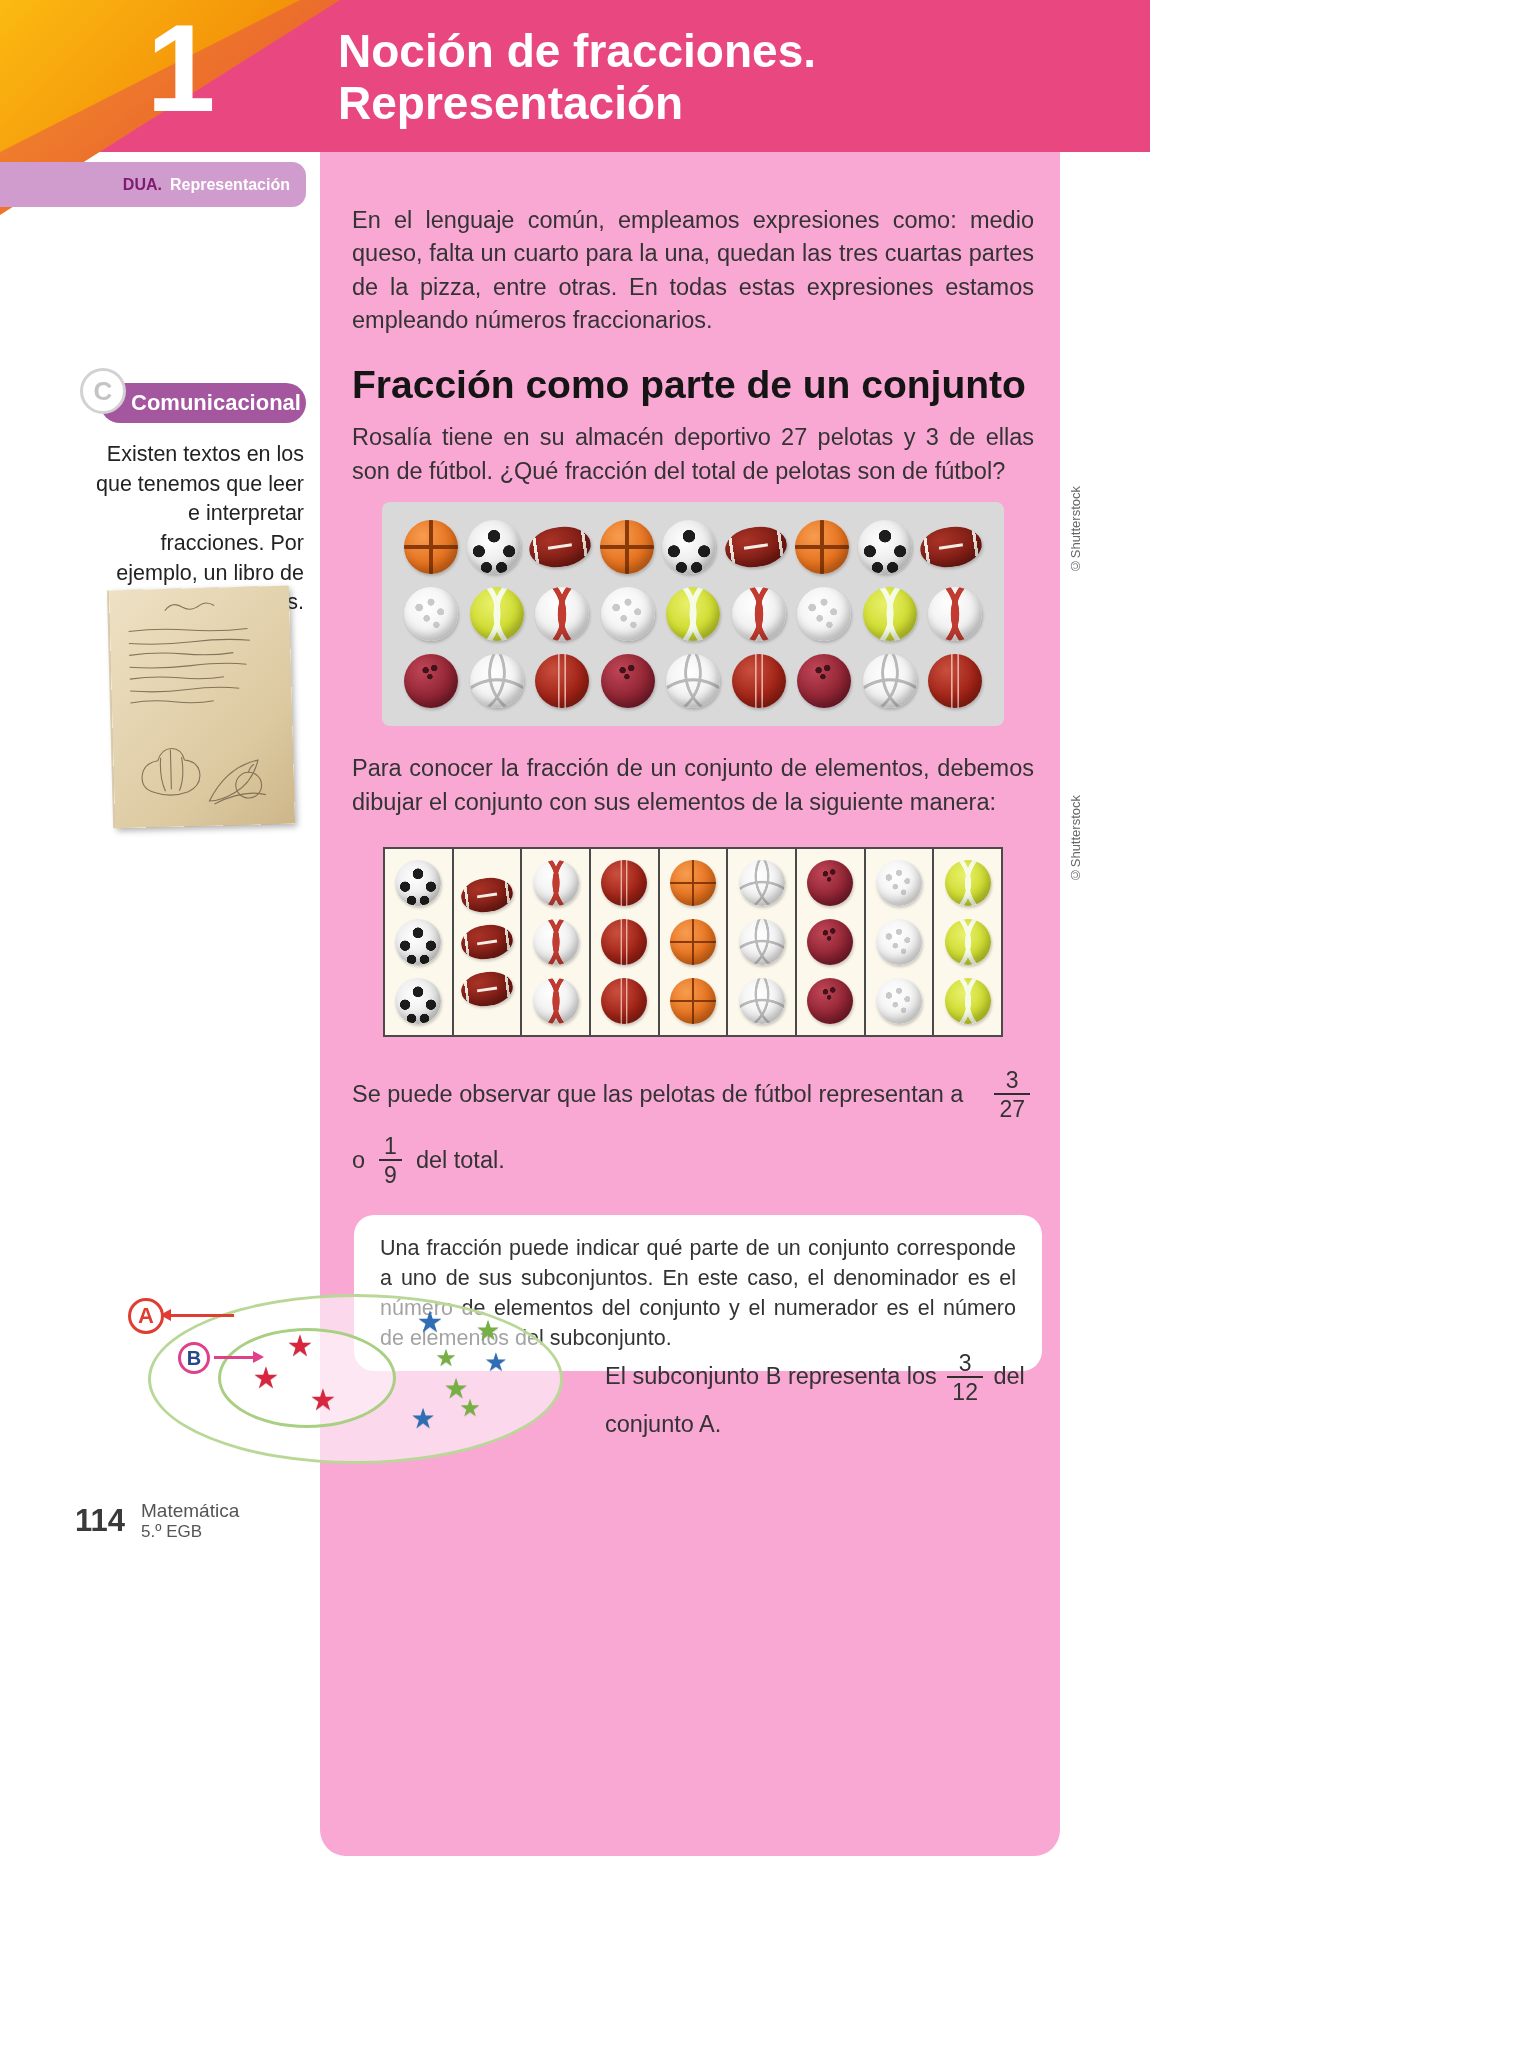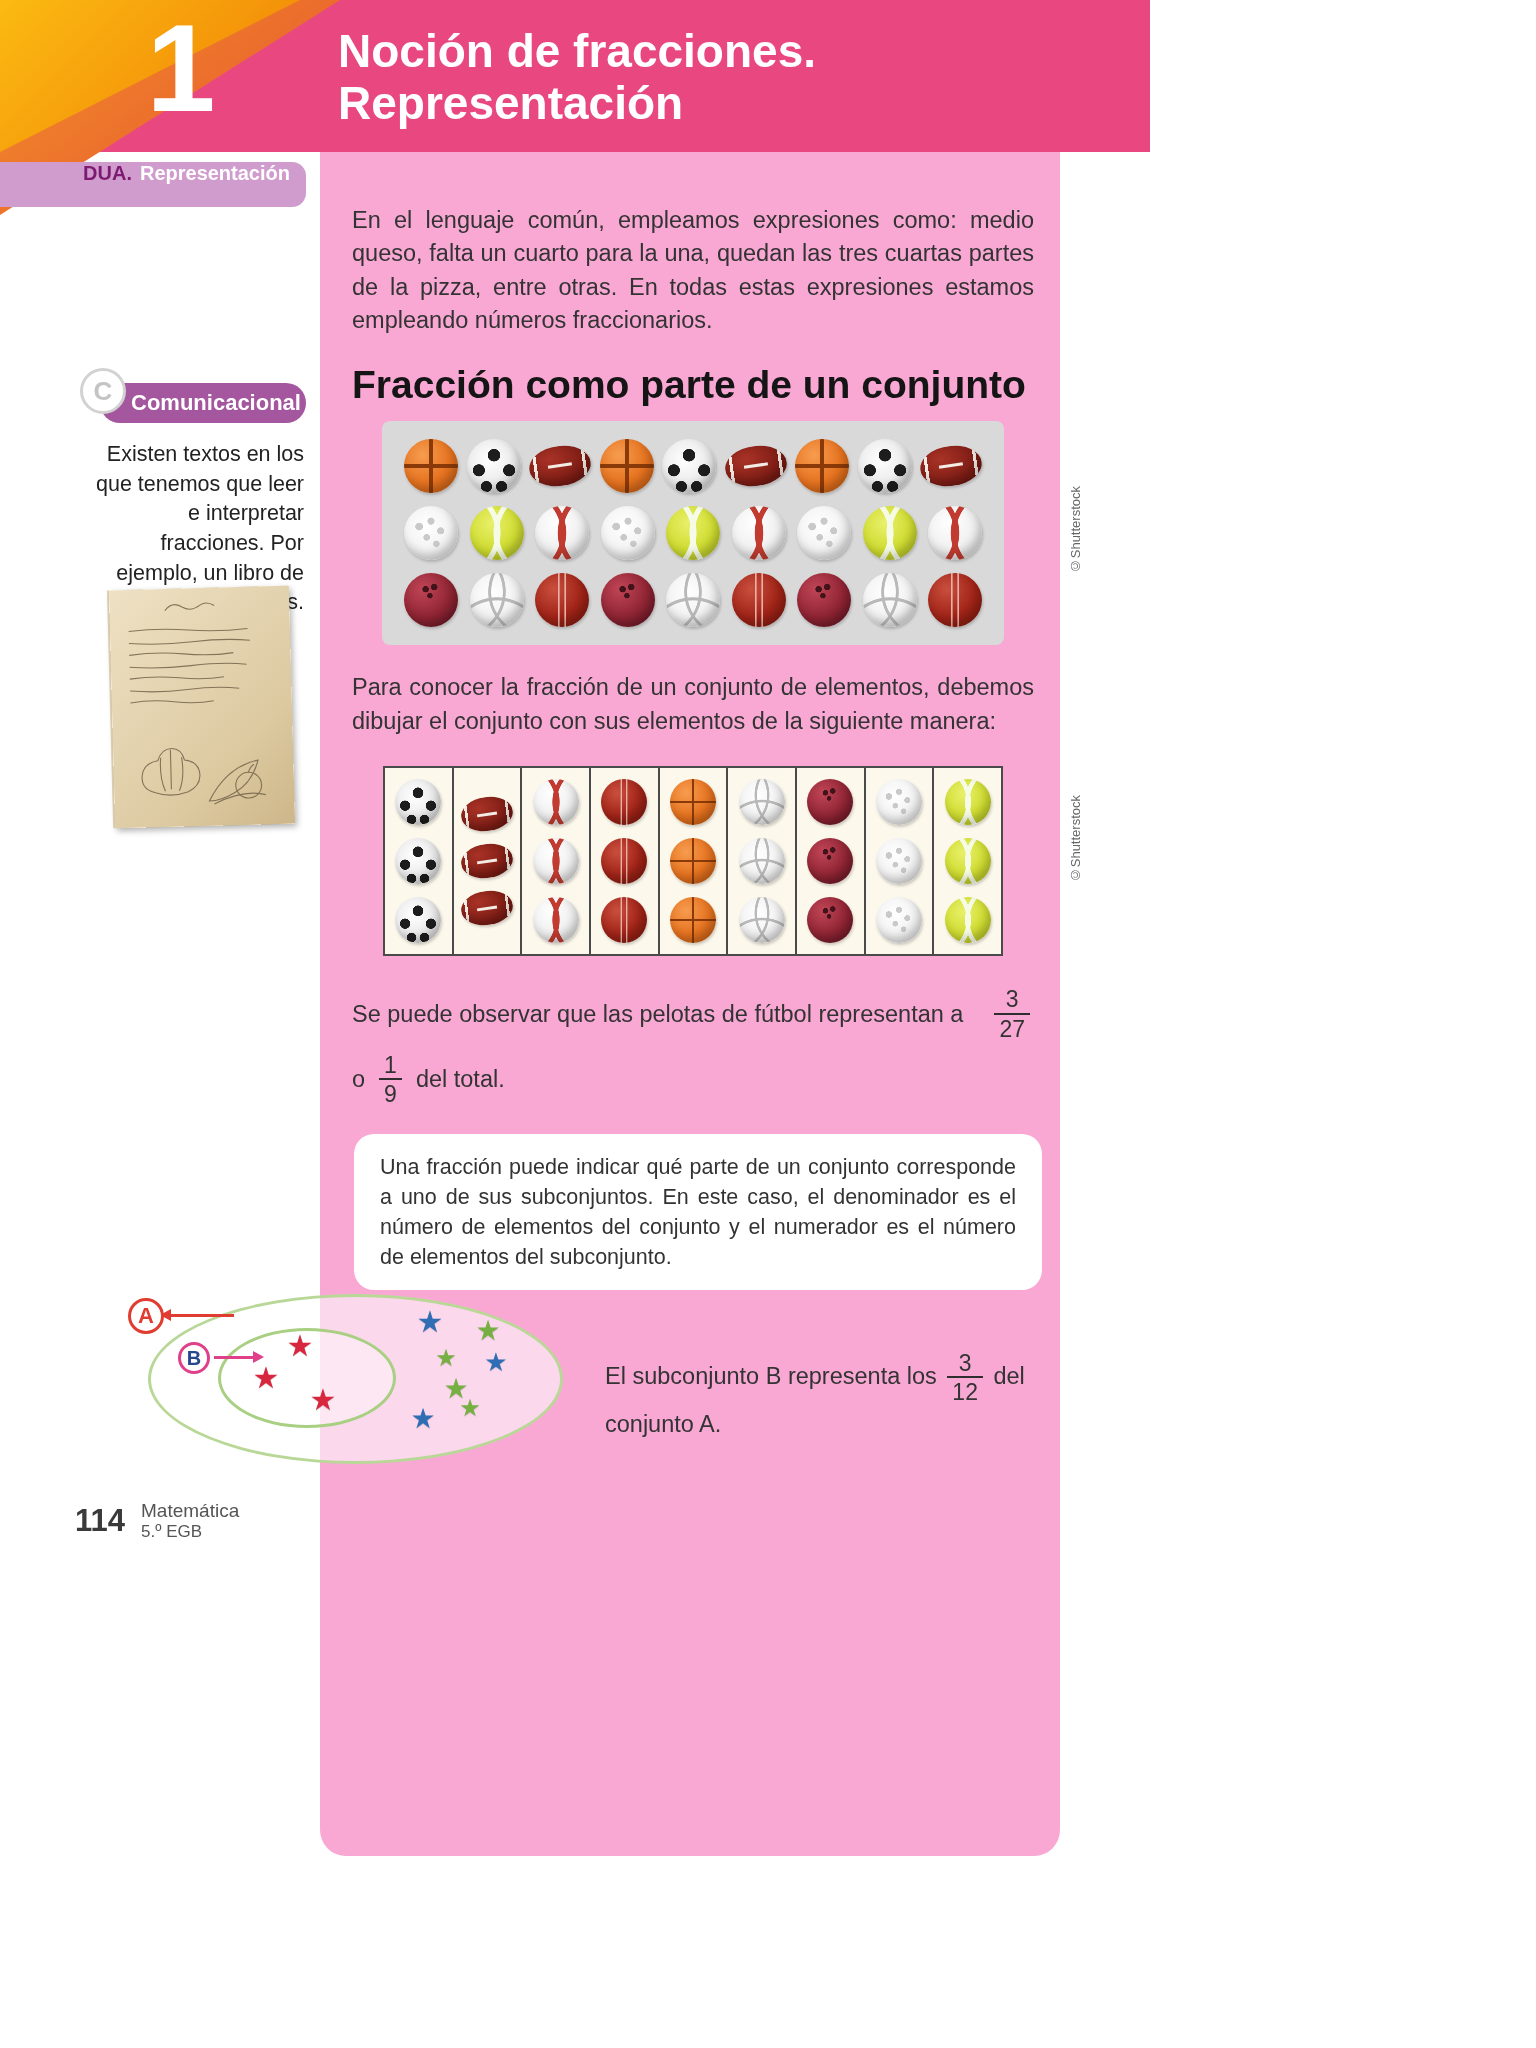--- a/index.html
+++ b/index.html
@@ -14,22 +14,22 @@
   .tri2{position:absolute;left:0;top:0;width:300px;height:152px;
         clip-path:polygon(0 0,100% 0,0 100%);
         background:linear-gradient(135deg,#fbba12,#f07e04);z-index:3;}
   .unit-number{position:absolute;left:96px;top:-8px;width:170px;z-index:4;color:#ffffff;
         font-size:124px;font-weight:bold;line-height:152px;text-align:center;}
   .page-title{position:absolute;left:338px;top:26px;z-index:4;color:#ffffff;
         font-size:46px;font-weight:bold;line-height:1.12;}
 
   
   .dua-badge{position:absolute;left:0;top:162px;width:306px;height:45px;background:#d09ccd;
-        border-radius:0 14px 14px 0;z-index:5;display:flex;justify-content:flex-end;
-        padding-right:16px;box-sizing:border-box;font-size:20px;font-weight:bold;}
+        border-radius:0 14px 14px 0;z-index:5;display:flex;align-items:center;justify-content:flex-end;
+        padding-right:16px;box-sizing:border-box;font-size:16px;font-weight:bold;}
   .dua-bold{color:#7d1a71;}
   .dua-rest{color:#ffffff;margin-left:8px;}
 
   
   .cream{position:absolute;left:320px;top:152px;width:740px;height:1704px;background:#f9a8d4;
         border-radius:0 0 26px 26px;box-sizing:border-box;padding:52px 26px 0 32px;z-index:0;}
   .cream p{margin:0;font-size:23.5px;line-height:1.42;text-align:justify;color:#333333;}
   .section-heading{margin:26px 0 14px;font-size:39px;font-weight:bold;color:#151515;}
   .problem{margin-bottom:14px;}
 
@@ -163,20 +163,21 @@
     <div>Representación</div>
   </div>
   <div class="dua-badge">
     <span class="dua-bold">DUA.</span>
     <span class="dua-rest">Representación</span>
   </div>
 
   <div class="cream">
     <p>En el lenguaje común, empleamos expresiones como: medio queso, falta un cuarto para la una, quedan las tres cuartas partes de la pizza, entre otras. En todas estas expresiones estamos empleando números fraccionarios.</p>
     <div class="section-heading">Fracción como parte de un conjunto</div>
+    <p class="problem">Rosalía tiene en su almacén deportivo 27 pelotas y 3 de ellas son de fútbol. ¿Qué fracción del total de pelotas son de fútbol?</p>
 
     <div class="set-grid">
         <div class="ball-row">
           <span class="ball basketball"></span>
           <span class="ball soccer"></span>
           <span class="ball football"></span>
           <span class="ball basketball"></span>
           <span class="ball soccer"></span>
           <span class="ball football"></span>
           <span class="ball basketball"></span>

